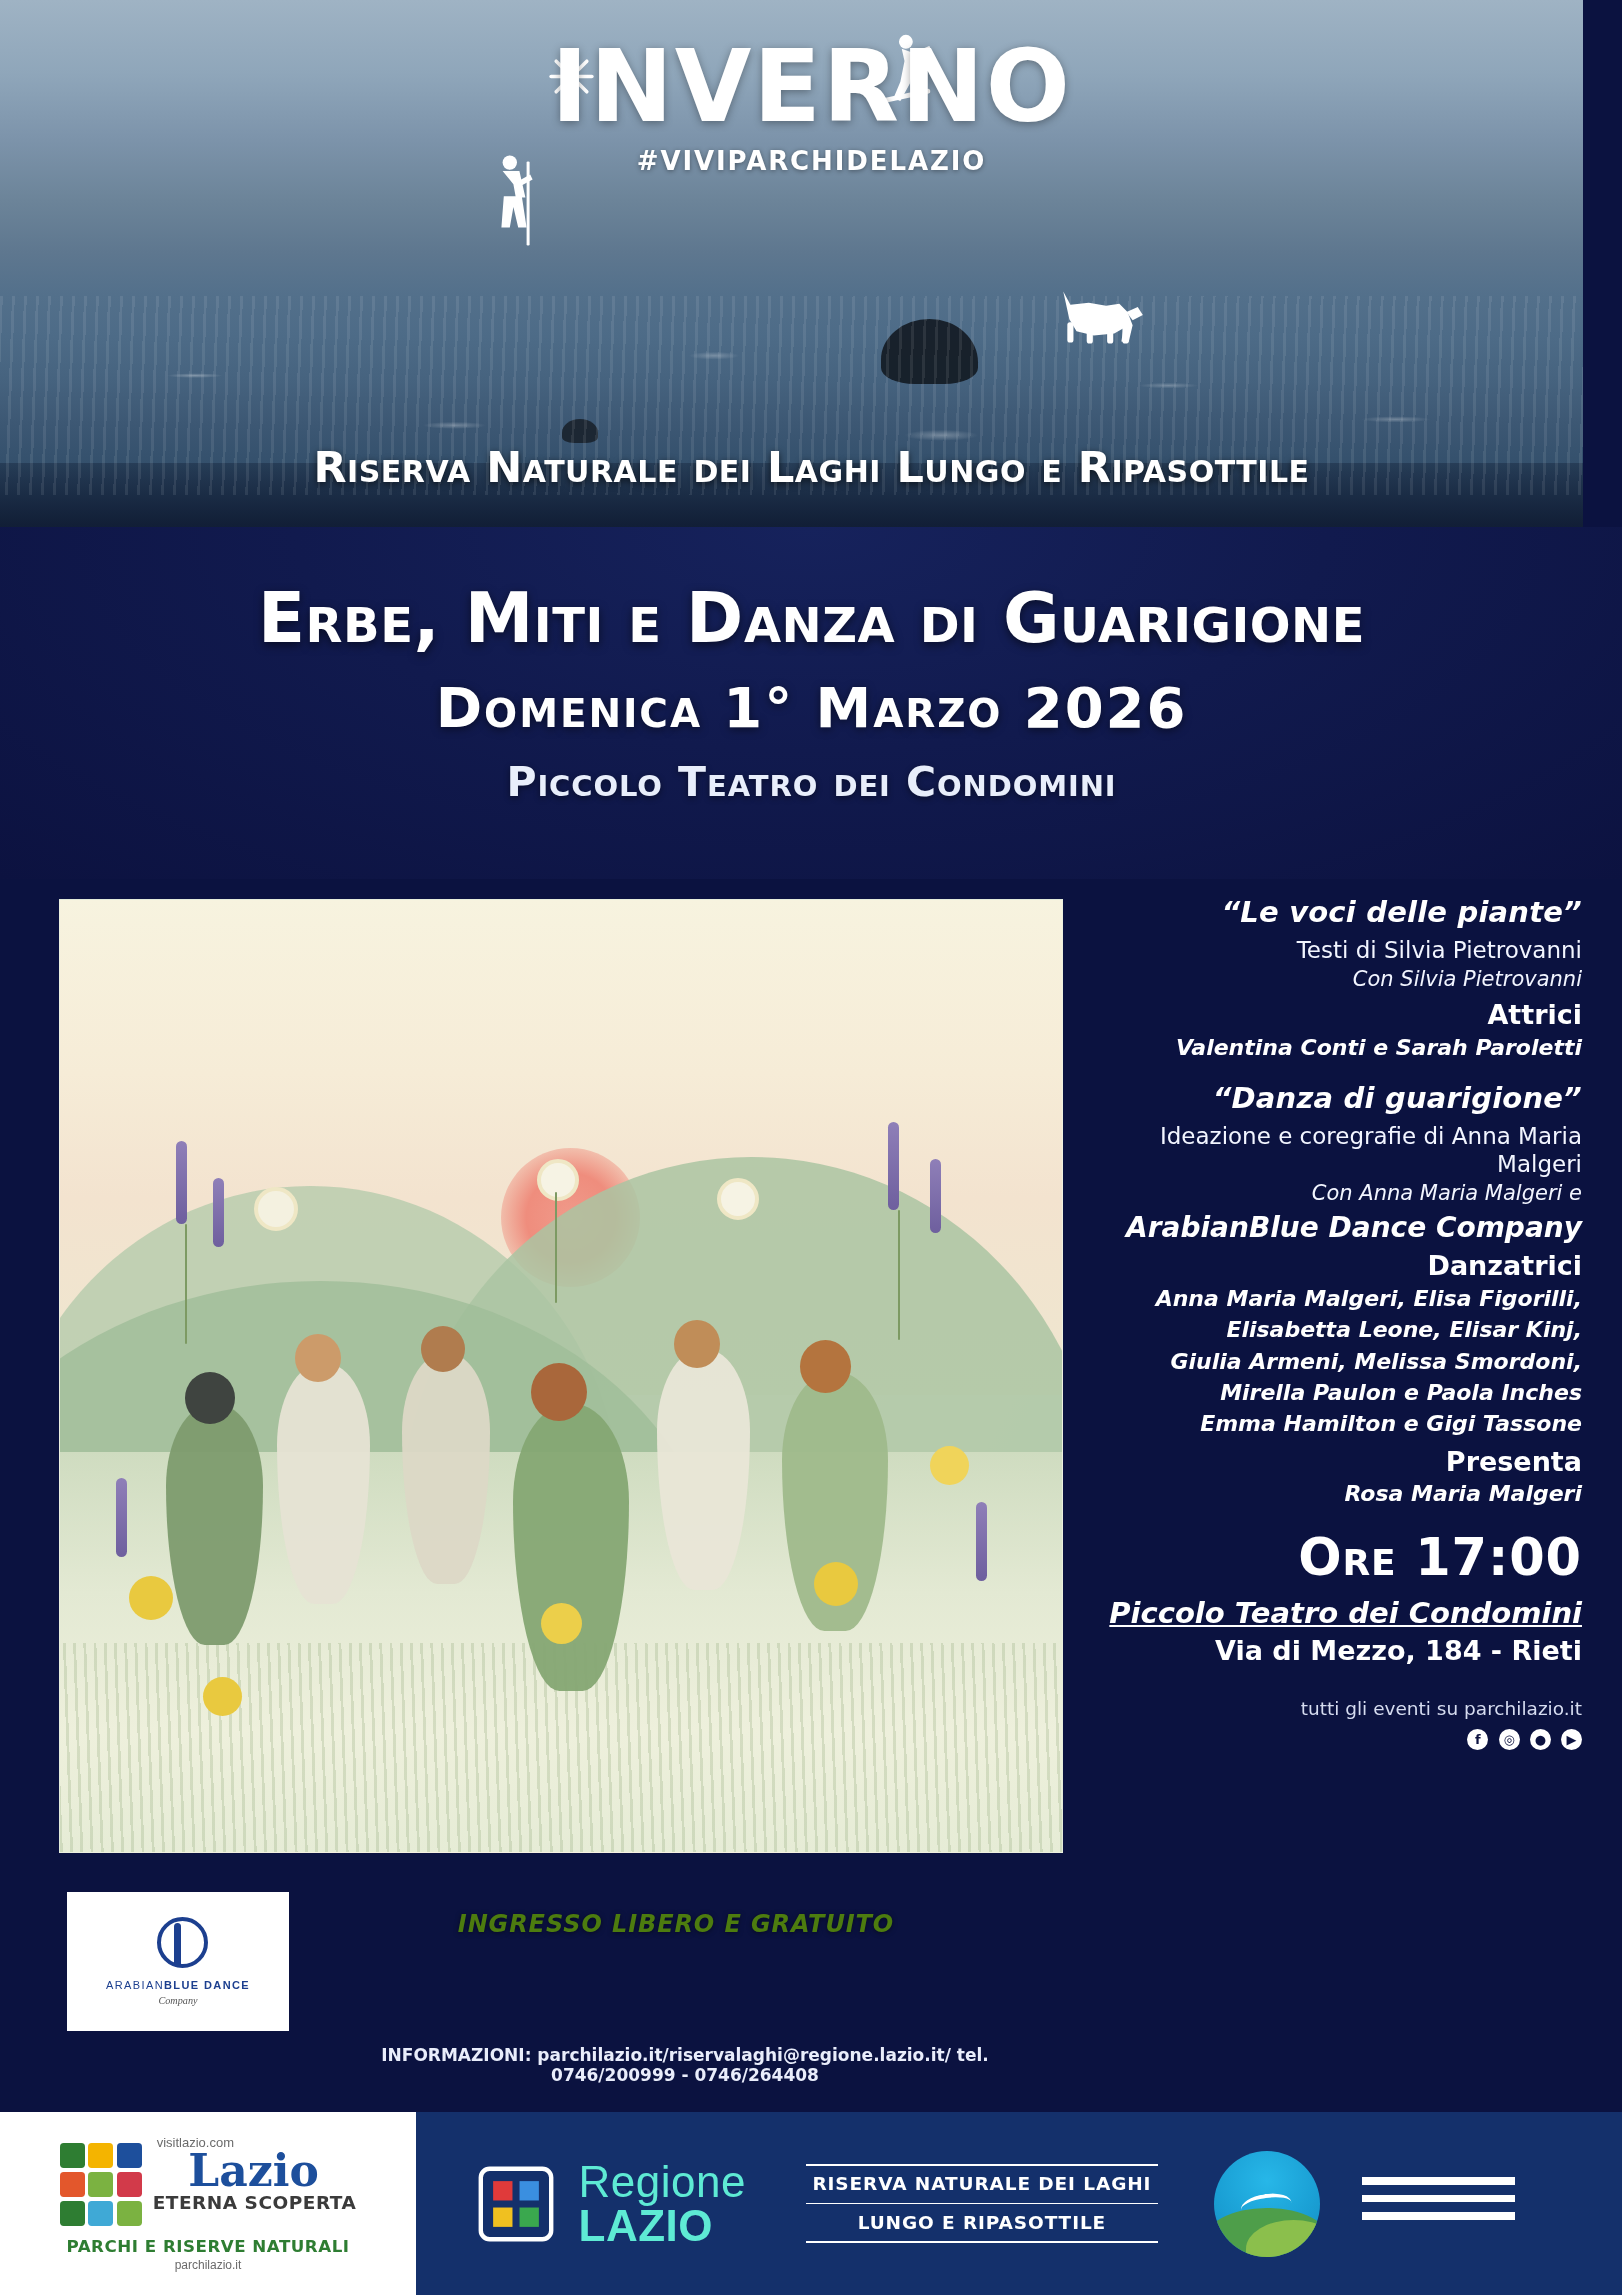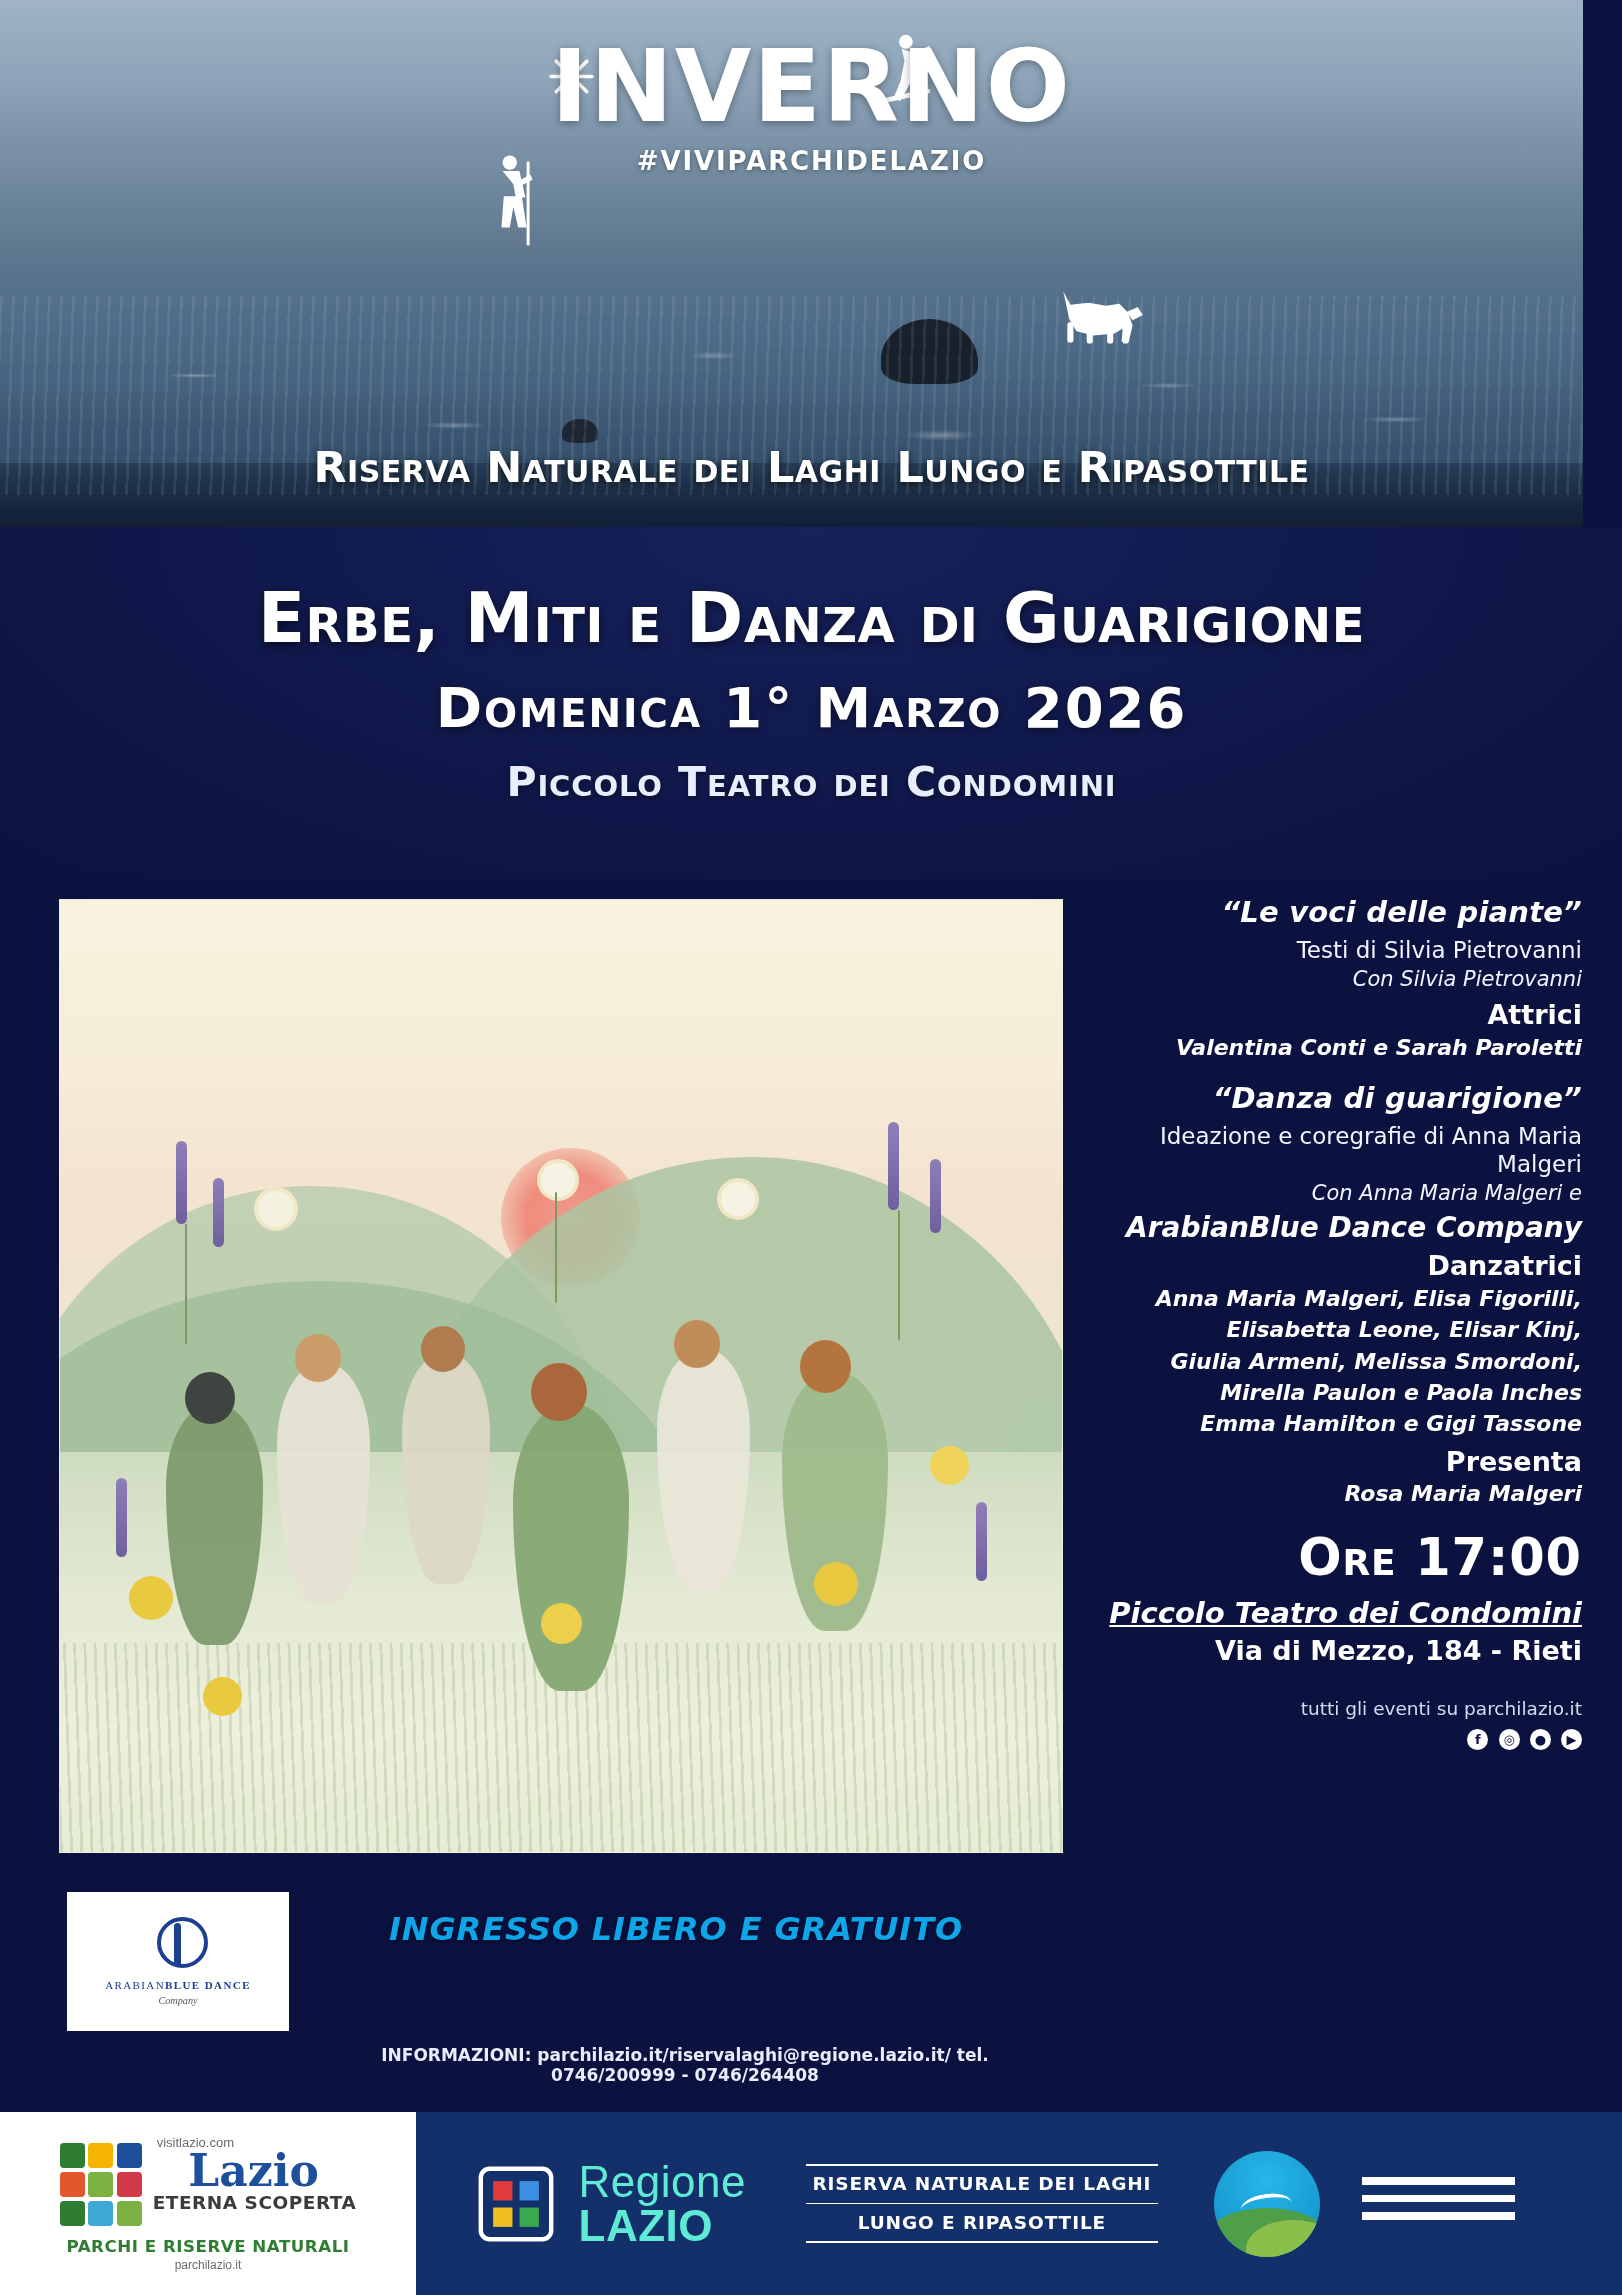--- a/index.html
+++ b/index.html
@@ -352,21 +352,21 @@
     border-radius: 50%;
   }
   .abd-mark .fig {
     position: absolute; left: 24px; top: 6.5px;
     width: 7.4px; height: 44px;
     background: #1c3f8f;
     border-radius: 3.7px;
   }
   .abd-text {
     margin-top: 6.5px;
-    font-family: Liberation Serif, serif;
+    font-family: Liberation Sans, sans-serif;
     font-size: 11px;
     letter-spacing: 1.4px;
     color: #1c3f8f;
   }
   .abd-text b { color: #1c3f8f; }
   .abd-sub {
     margin-top: 3.7px;
     font-family: "Liberation Serif", serif;
     font-style: italic;
     font-size: 10.2px;
@@ -374,23 +374,23 @@
   }
 
   .free-entry {
     position: absolute;
     left: 352px; top: 1910px;
     width: 648px;
     text-align: center;
     font-family: "DejaVu Sans", sans-serif;
     font-style: italic;
     font-weight: bold;
-    font-size: 32px;
+    font-size: 24px;
     letter-spacing: 0.9px;
-    color: #0ea5e9;
+    color: #4d7c0f;
     text-shadow: 0 1.4px 5.6px rgba(0,0,0,0.5);
   }
   .info-line {
     position: absolute;
     left: 324px; top: 2045px;
     width: 722px;
     text-align: center;
     font-family: "DejaVu Sans", sans-serif;
     font-weight: bold;
     font-size: 17px;

